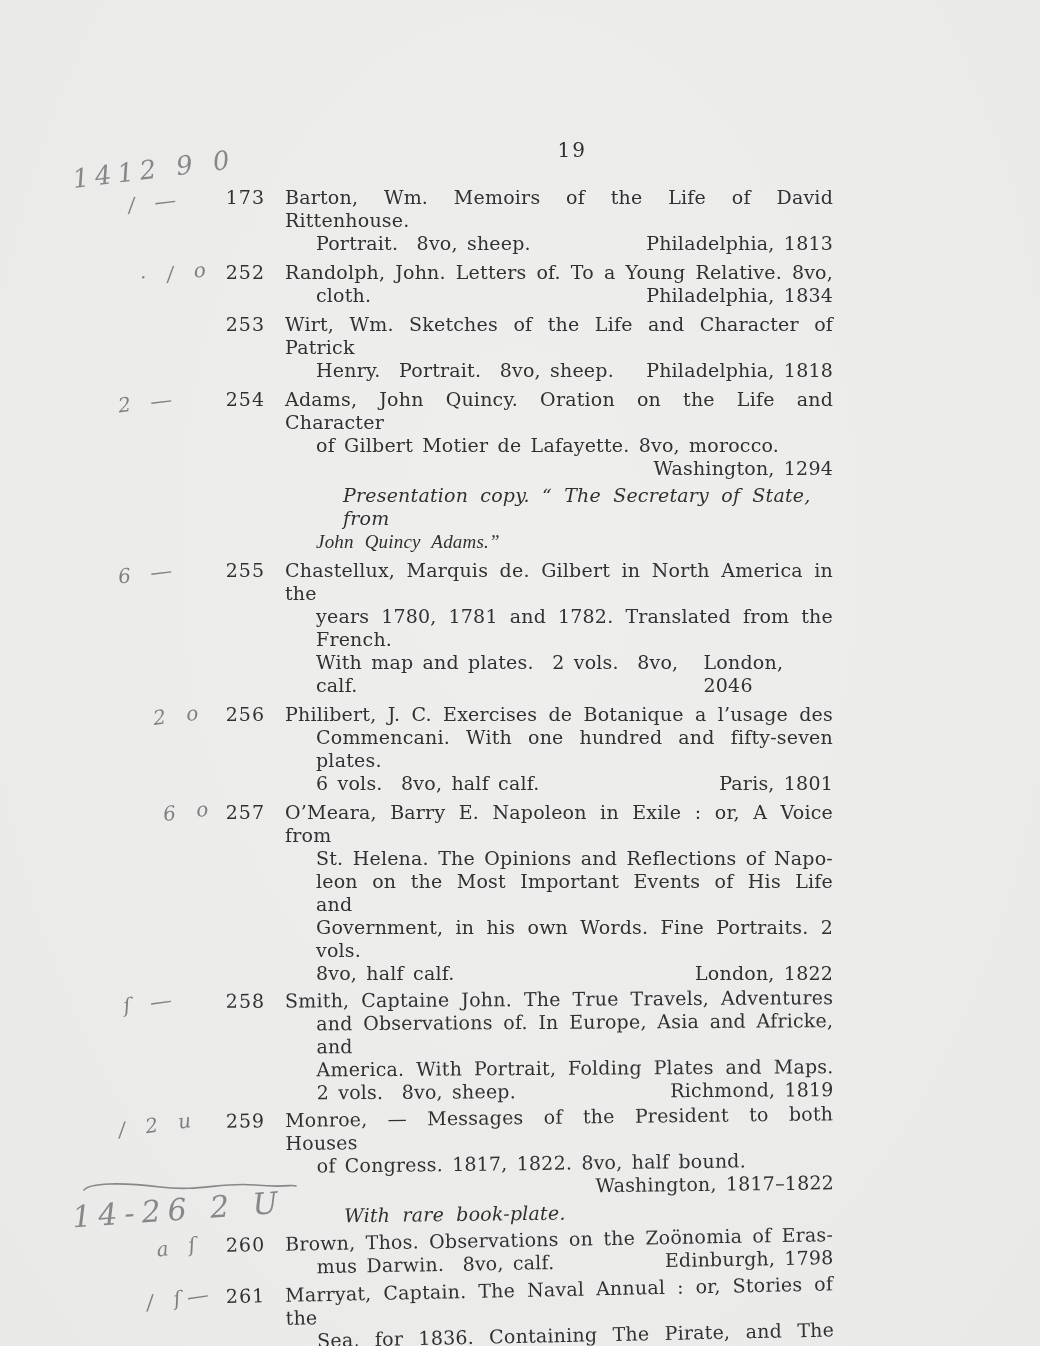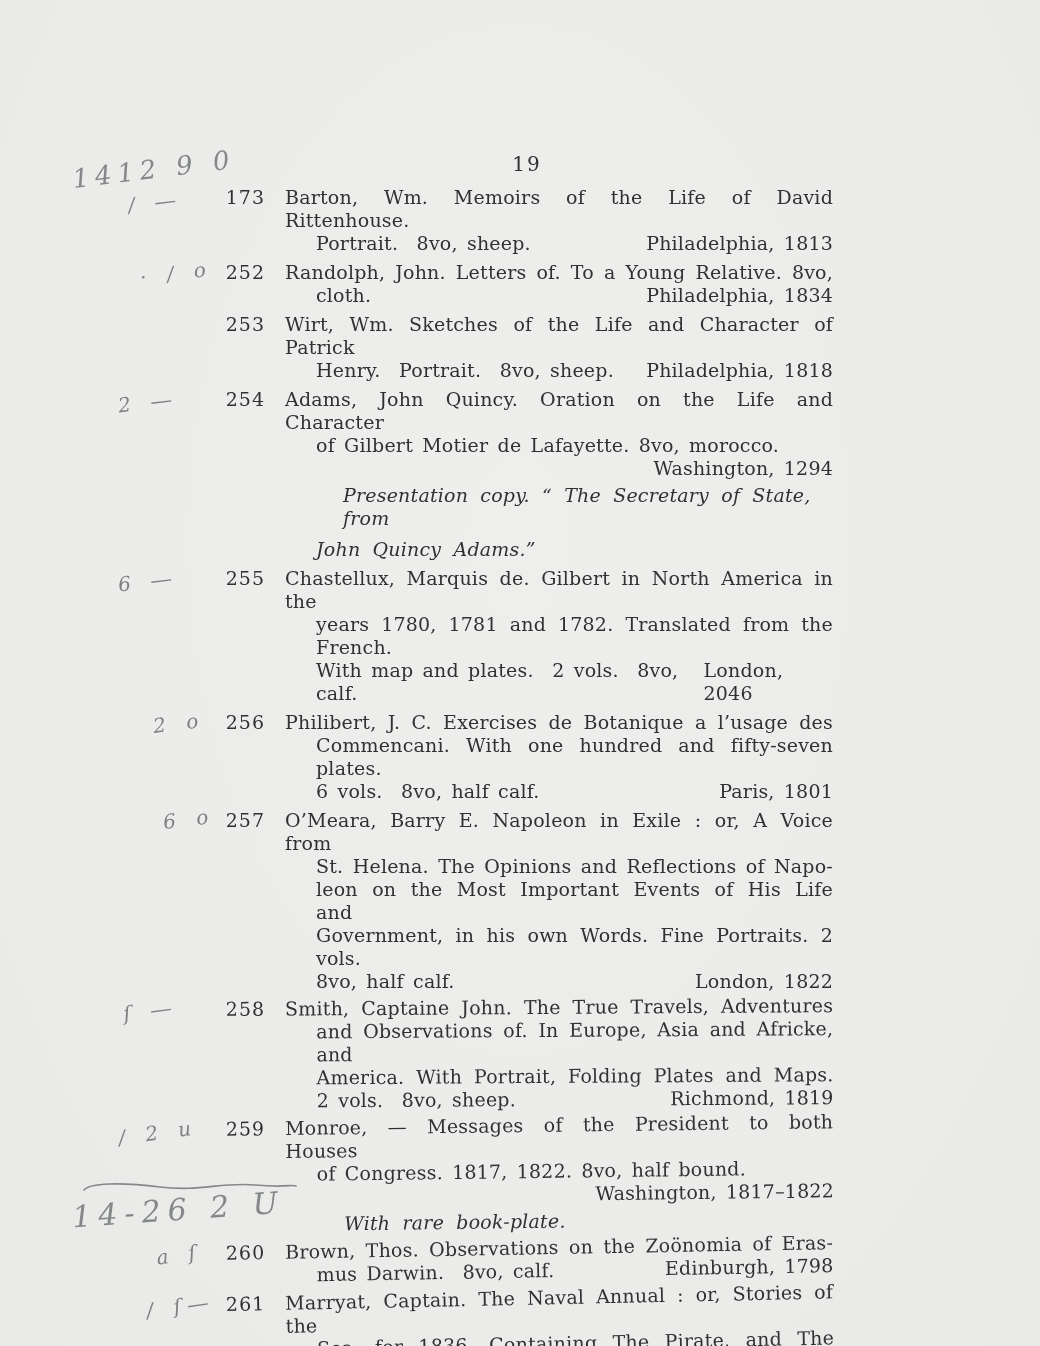--- a/index.html
+++ b/index.html
@@ -6,37 +6,37 @@
   body{background:#d8d8d6;}
   .page{
     position:relative;
     width:1040px;height:1346px;
     background:radial-gradient(ellipse at 50% 40%, #eeefed 0%, #ebecea 70%, #e9eae8 100%);
     overflow:hidden;
     font-family:"DejaVu Serif","Liberation Serif",serif;
     color:#2f3133;
   }
   .folio{
-    position:absolute;top:152px;left:467px;width:120px;
-    text-align:center;font-size:20px;letter-spacing:2px;
+    position:absolute;top:138px;left:467px;width:120px;
+    text-align:right;font-size:20px;letter-spacing:2px;
   }
   .entries{position:absolute;top:186px;left:0;width:1040px;}
   .entry{position:relative;display:flex;margin-top:6px;transform-origin:40px 0;}
   .entry:first-child{margin-top:0;}
   .num{flex:none;width:265px;text-align:right;font-size:19px;line-height:23px;letter-spacing:1px;}
   .body{flex:none;width:548px;margin-left:20px;font-size:19px;line-height:23px;}
   .ln{letter-spacing:.2px;word-spacing:3px;}
   .ind-1{padding-left:31px;}
   .ind-2{padding-left:58px;}
   .t-justify{text-align:justify;text-align-last:justify;}
   .t-right{text-align:right;}
   .t-split{display:flex;justify-content:space-between;}
   .t-split .l{white-space:pre-wrap;}
   .note{font-style:italic;margin-top:4px;word-spacing:6px;}
-  .note + .note{margin-top:8px;}
+  .note + .note{margin-top:0;font-family:Liberation Serif, serif;}
   
   .pencil{color:#85888a;font-style:italic;}
   .mark{
     position:absolute;font-size:20px;letter-spacing:7px;
     color:#7e8183;font-style:italic;transform:rotate(-7deg);white-space:pre;
   }
   .mk251{left:128px;top:4px}
   .mk252{left:140px;top:0}
   .mk254{left:118px;top:2px}
   .mk255{left:118px;top:2px}

